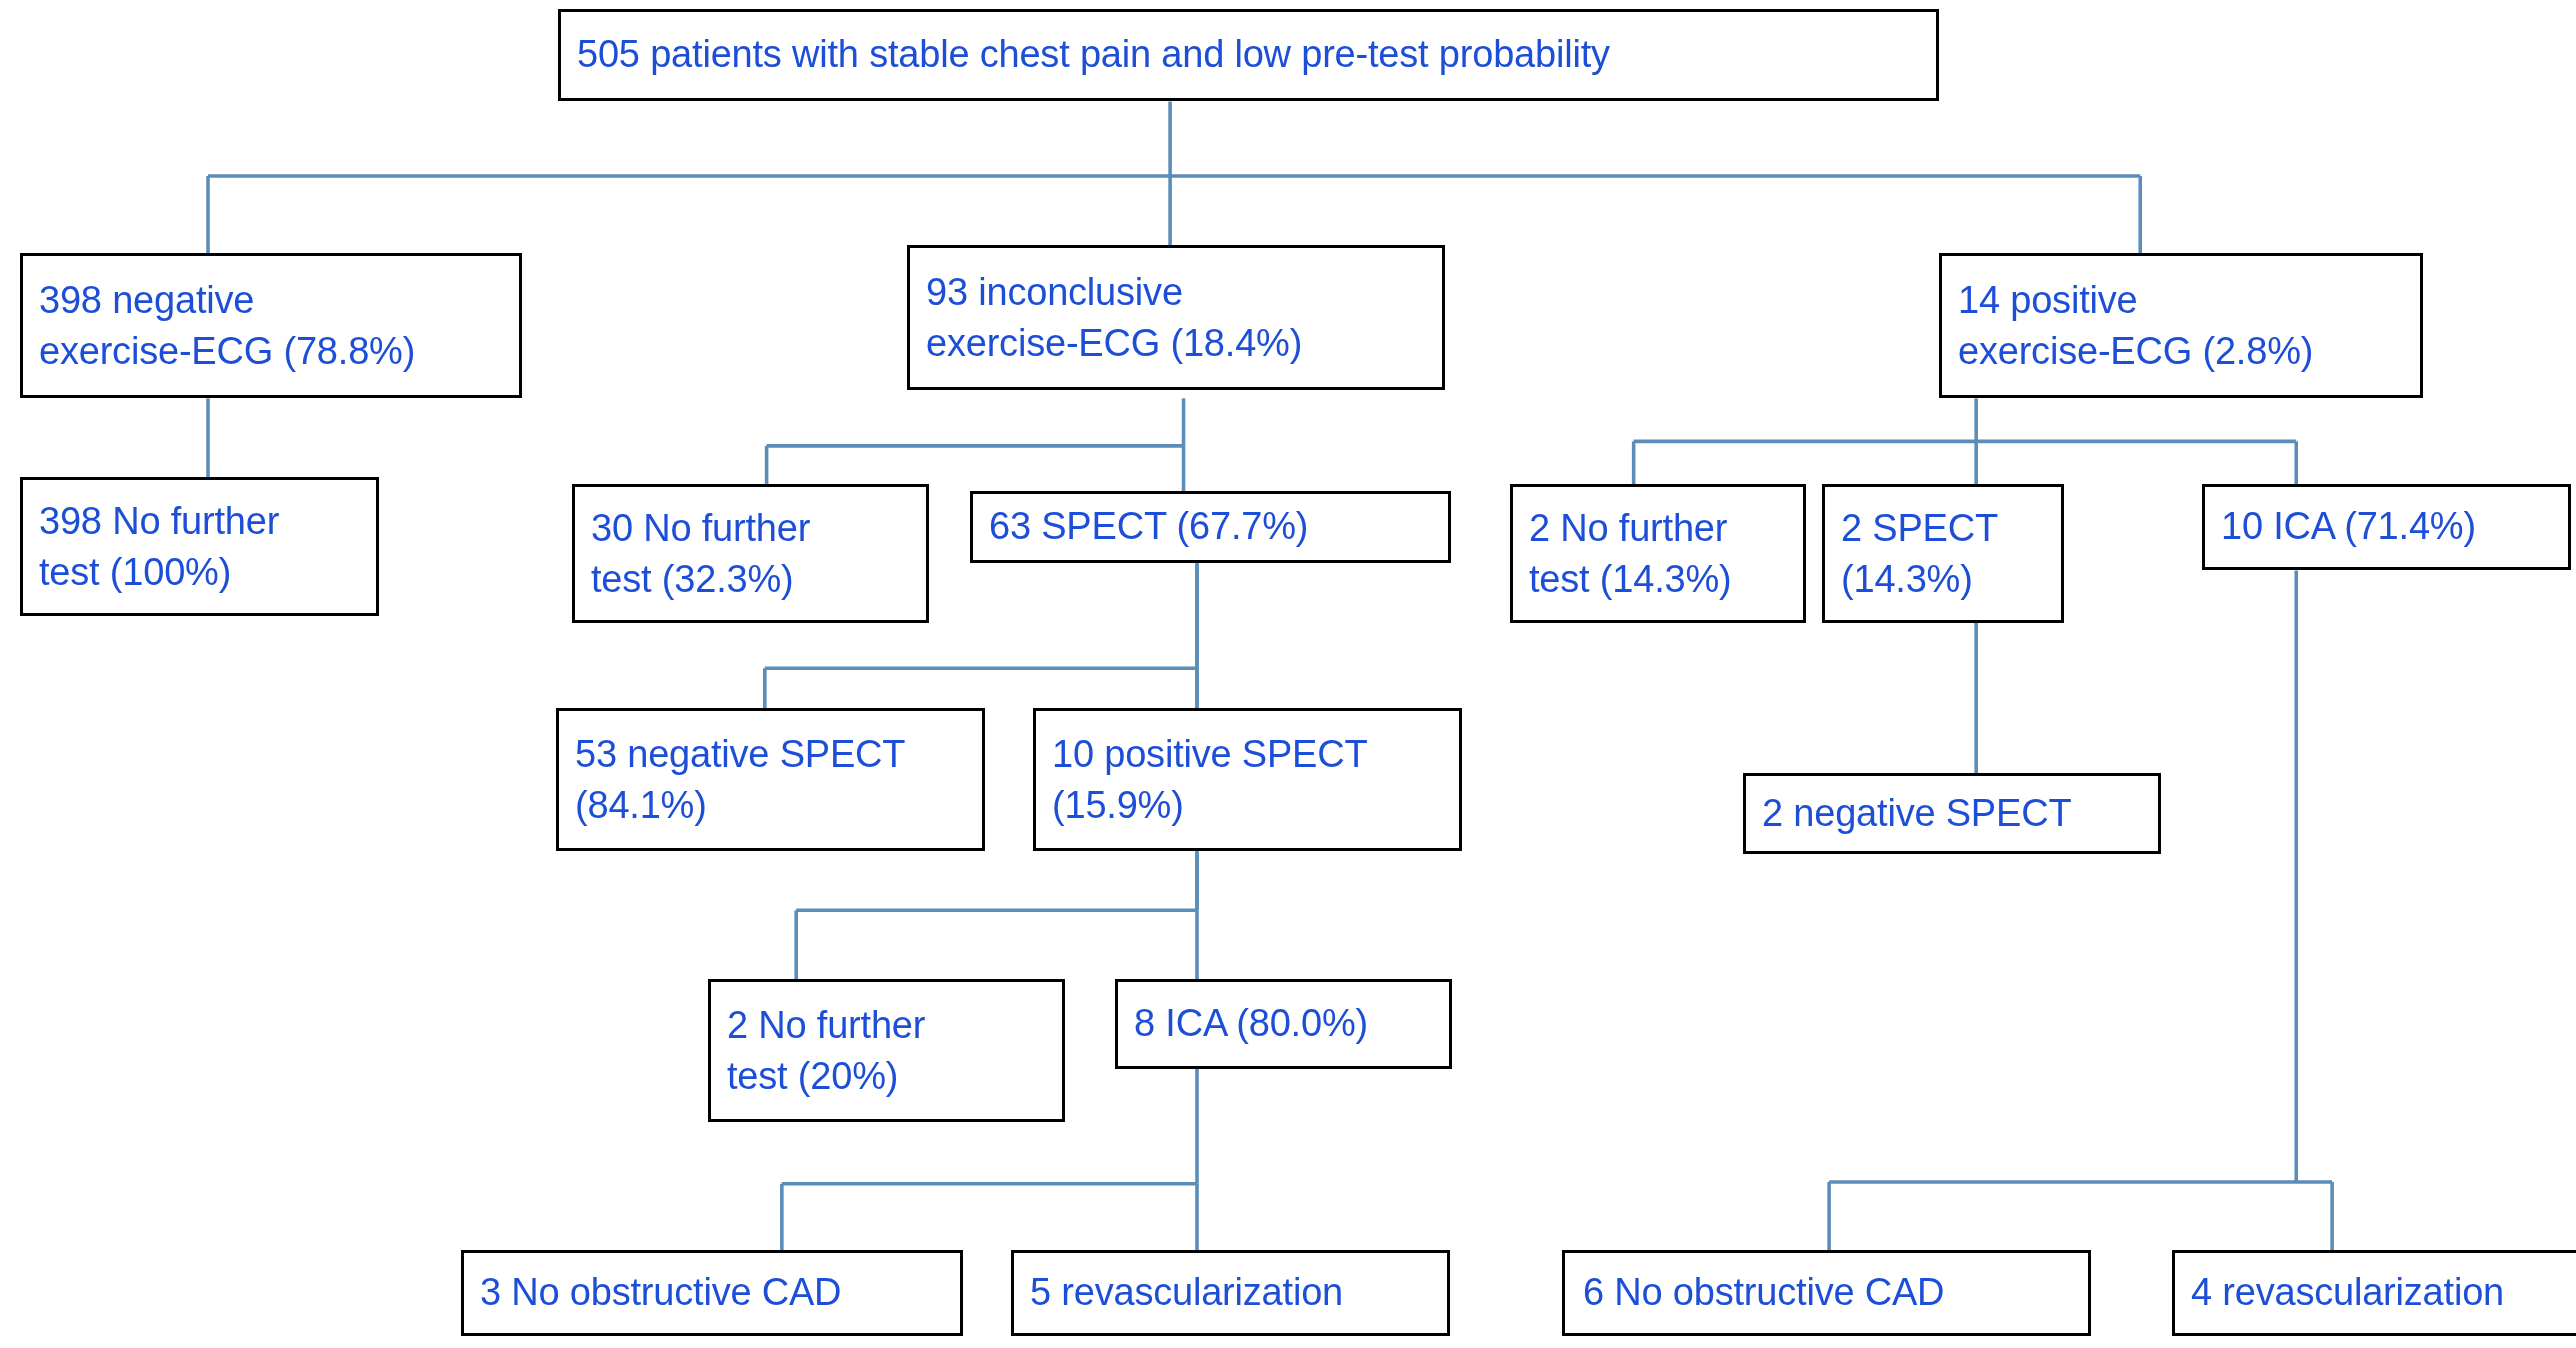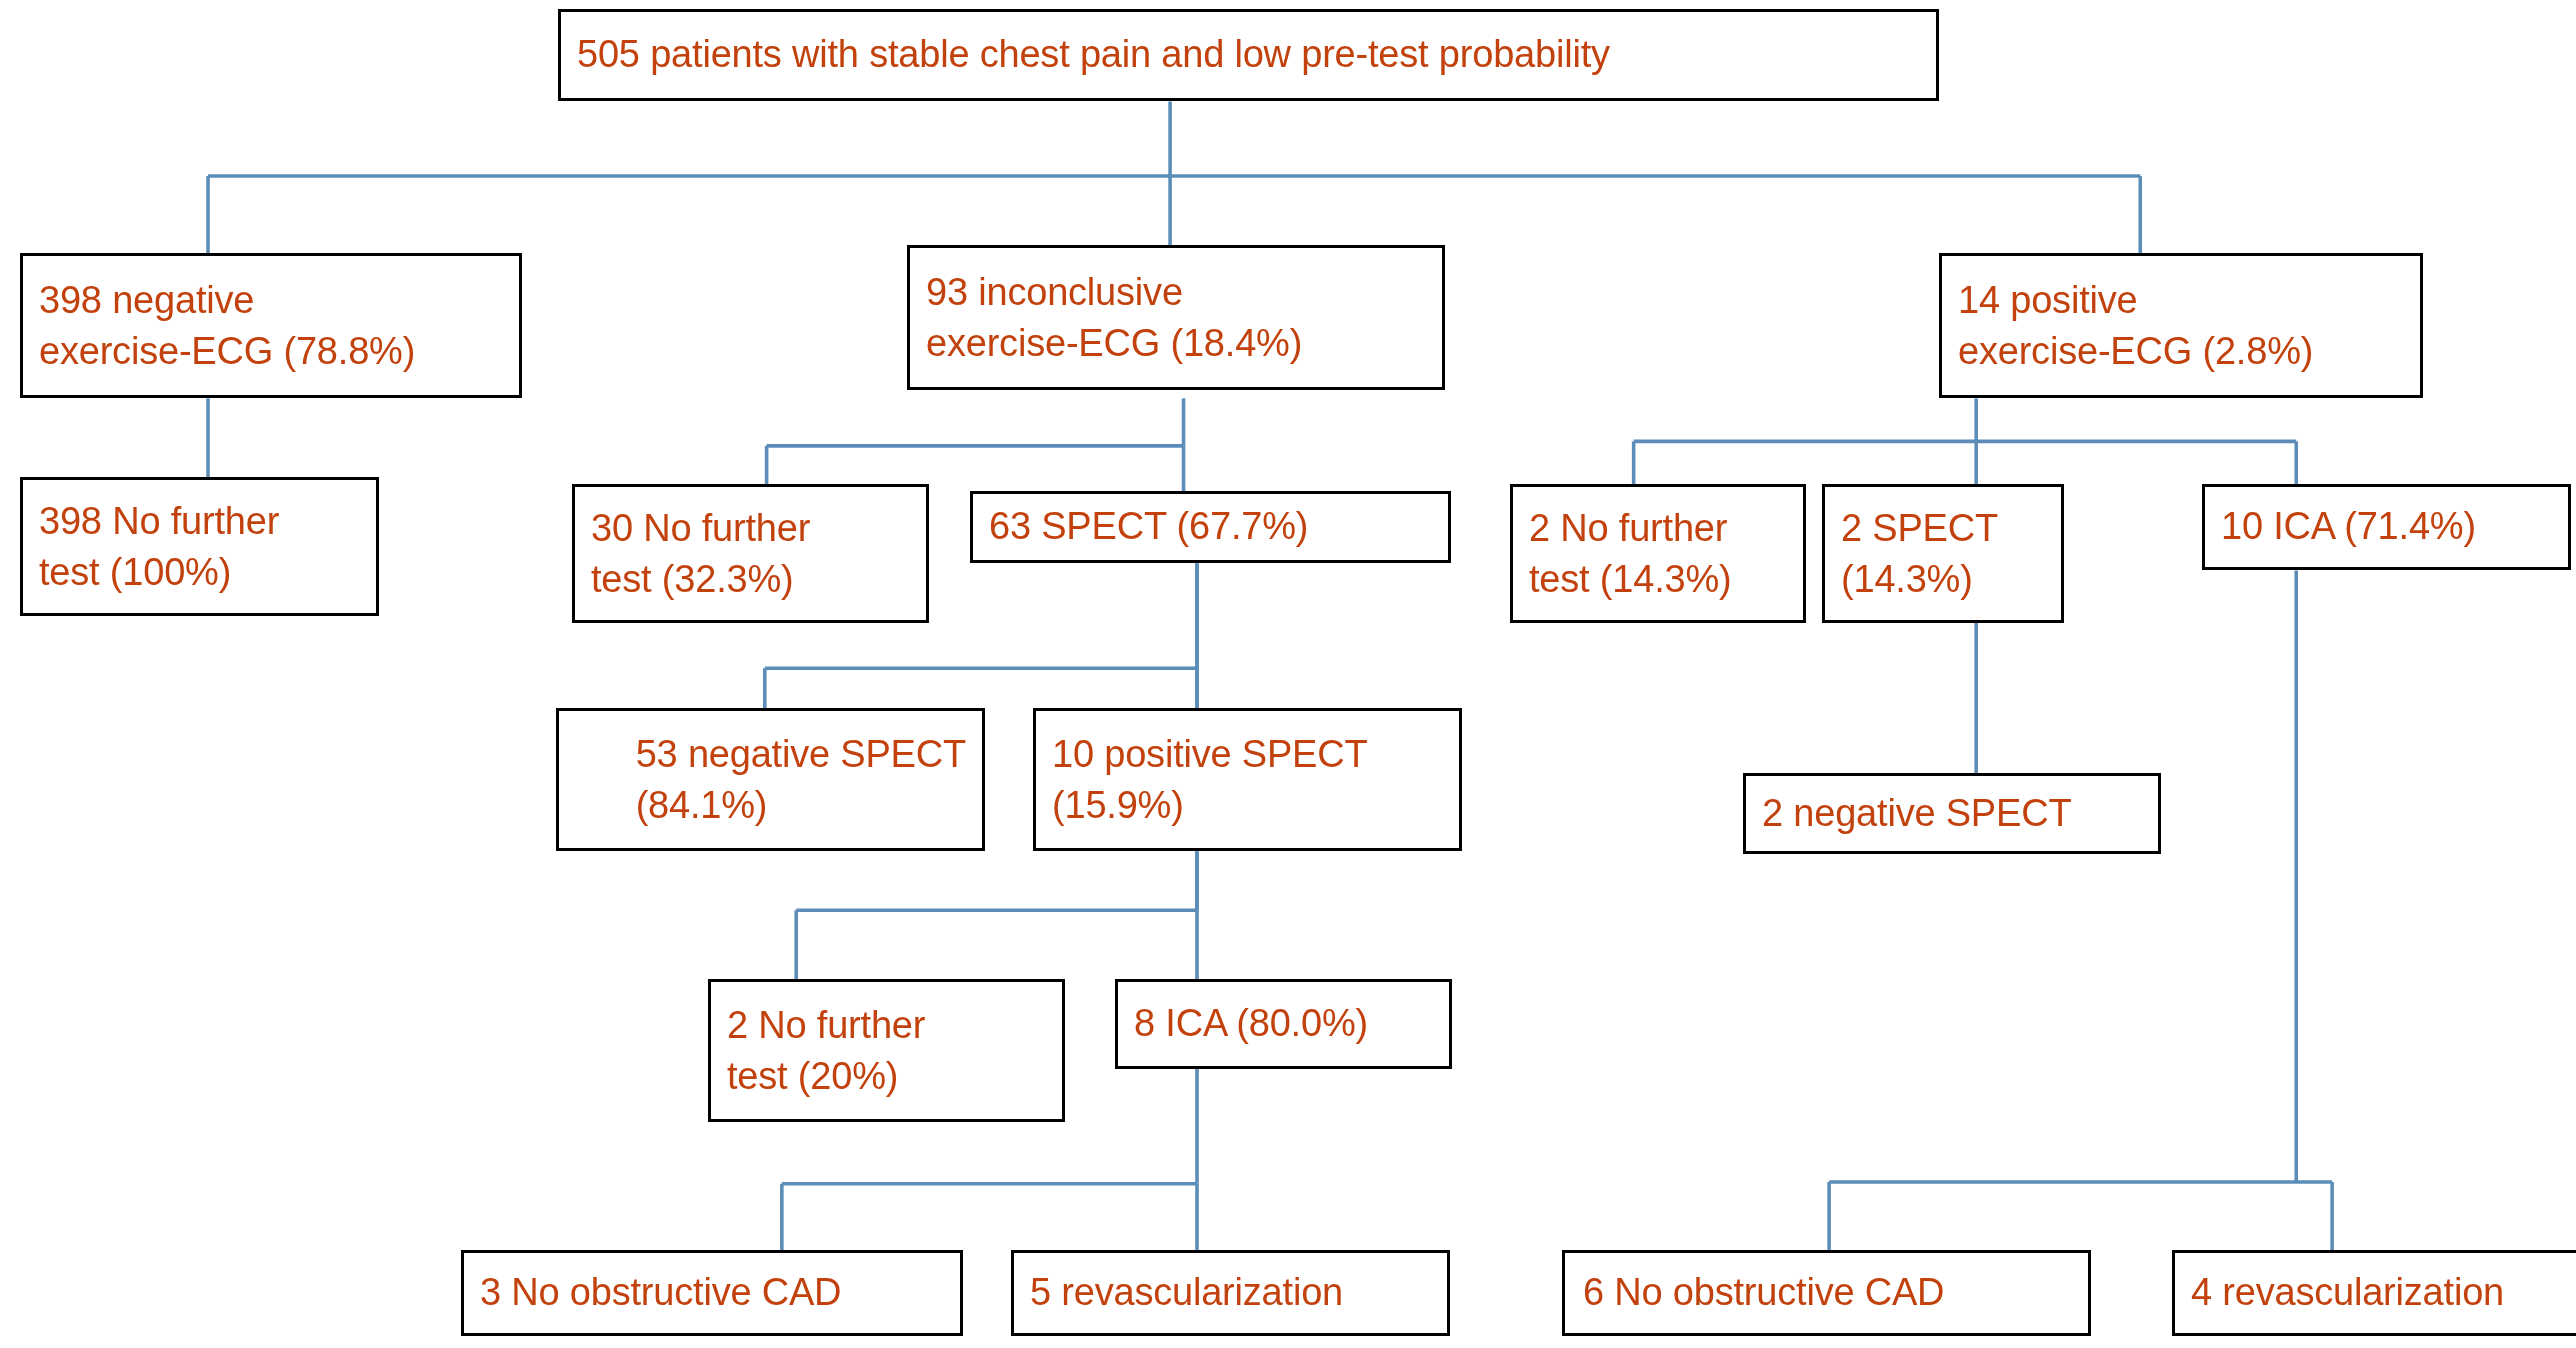--- a/index.html
+++ b/index.html
@@ -30,21 +30,21 @@
     background: #ffffff;
     border: 3.6px solid #000000;
     display: flex;
     align-items: center;
     padding: 0 16px;
     z-index: 2;
   }
   .node .label {
     font-size: 38px;
     line-height: 1.30;
-    color: #c2410c;
+    color: #1d4ed8;
     letter-spacing: -0.2px;
     white-space: pre-line;
   }
   .node.two-line .label { line-height: 1.34; }
 </style>
 </head>
 <body>
 
 <div id="canvas">
 
@@ -136,21 +136,21 @@
 
   <div class="node two-line" style="left:1822px; top:484px; width:242px; height:139px;">
     <span class="label">2 SPECT
 (14.3%)</span>
   </div>
 
   <div class="node" style="left:2202px; top:484px; width:369px; height:86px;">
     <span class="label">10 ICA (71.4%)</span>
   </div>
 
-  <div class="node two-line" style="left:556px; top:708px; width:429px; height:143px;justify-content:flex-end;">
+  <div class="node two-line" style="left:556px; top:708px; width:429px; height:143px;">
     <span class="label">53 negative SPECT
 (84.1%)</span>
   </div>
 
   <div class="node two-line" style="left:1033px; top:708px; width:429px; height:143px;">
     <span class="label">10 positive SPECT
 (15.9%)</span>
   </div>
 
   <div class="node" style="left:1743px; top:773px; width:418px; height:81px;">

